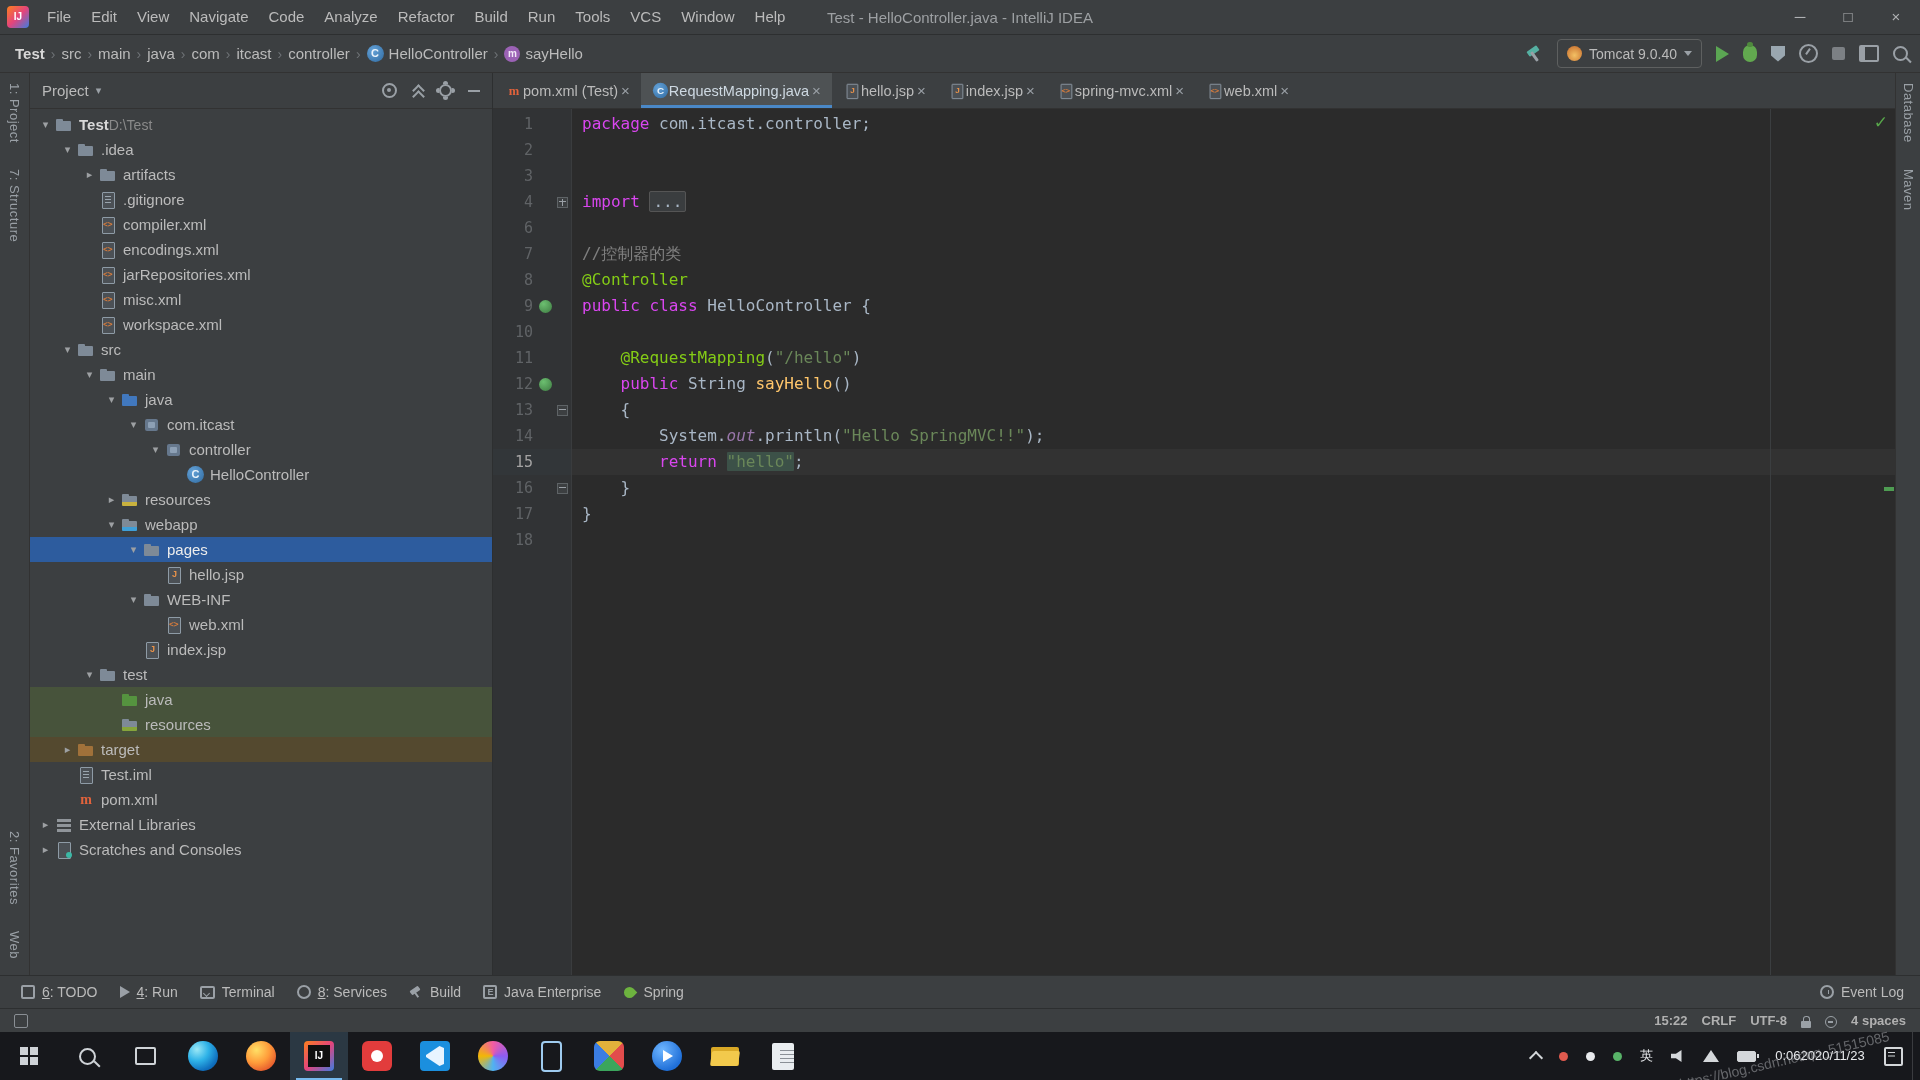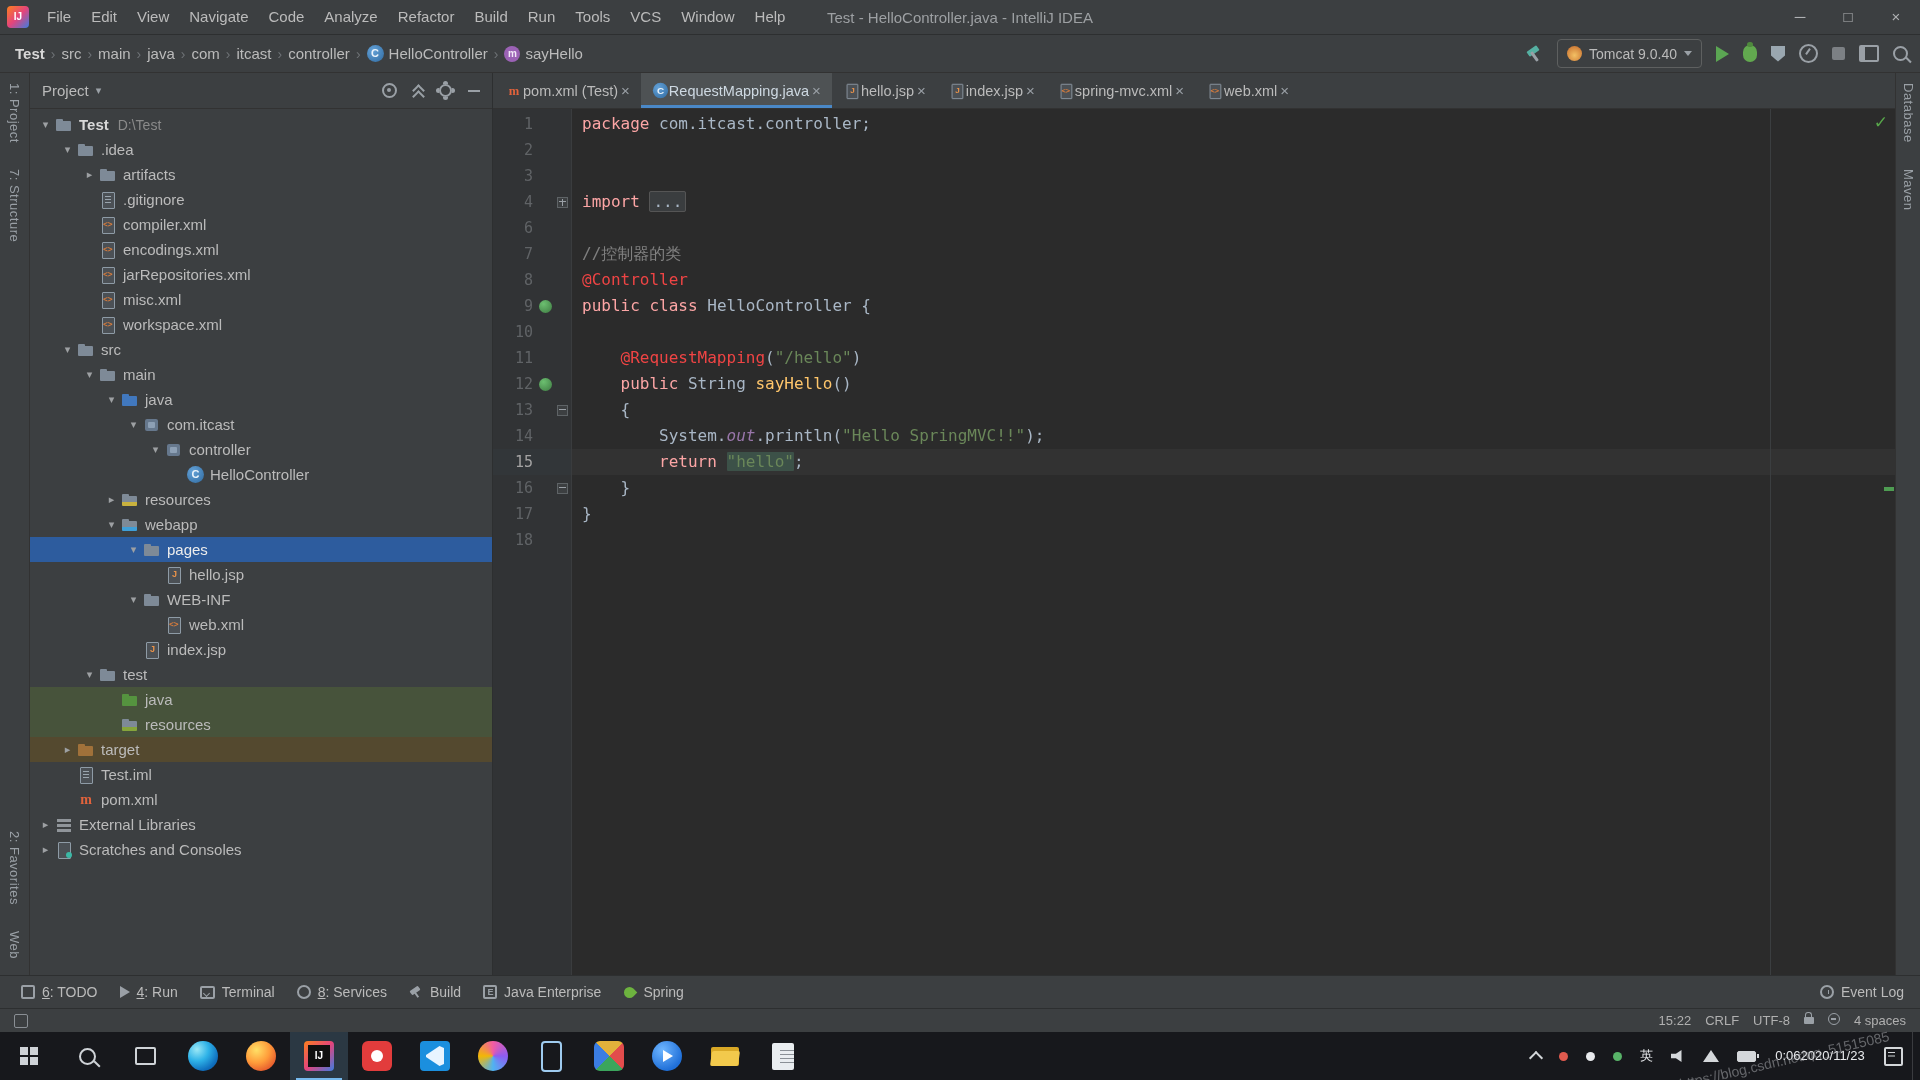--- a/index.html
+++ b/index.html
@@ -63,21 +63,21 @@
   .hide-icon{width:12px;height:2px;background:#9AA0A6;}
   .tree{flex:1;overflow:hidden;padding-top:3px;font-size:15px;color:#BBBBBB;}
   .tree-row{height:25px;display:flex;align-items:center;cursor:default;}
   .tree-row.selected{background:#2D5C9E;color:#ECECEC;}
   .tree-row.tint-green{background:#47533B;}
   .tree-row.tint-yellow{background:#54492F;}
   .indent{flex:none;display:block;height:1px;}
   .arrow{width:19px;flex:none;text-align:center;color:#9DA0A3;font-size:11px;}
   .tlabel{margin-left:6px;white-space:nowrap;}
   .tlabel.bold{font-weight:bold;color:#D8D8D8;}
-  .tsuffix{color:#8A8A8A;margin-left:9px;font-size:14px;}
+  .tsuffix{color:#8A8A8A;font-size:14px;}
 
   
   .ticon{width:18px;height:18px;position:relative;flex:none;display:inline-block;}
   .ticon-folder::before,.ticon-src-root::before,.ticon-test-root::before,.ticon-res-root::before,.ticon-test-res-root::before,.ticon-web-root::before,.ticon-folder-excluded::before{content:"";position:absolute;left:1px;top:5px;width:15px;height:10px;background:#7E8A97;border-radius:1px;}
   .ticon-folder::after,.ticon-src-root::after,.ticon-test-root::after,.ticon-res-root::after,.ticon-test-res-root::after,.ticon-web-root::after,.ticon-folder-excluded::after{content:"";position:absolute;left:1px;top:3px;width:7px;height:3px;background:#7E8A97;border-radius:1px 1px 0 0;}
   .ticon-src-root::before,.ticon-src-root::after{background:#4178BE;}
   .ticon-test-root::before,.ticon-test-root::after{background:#55933F;}
   .ticon-res-root::before{background:linear-gradient(#7E8A97 55%,#C9B23E 55%);}
   .ticon-test-res-root::before{background:linear-gradient(#7E8A97 55%,#86A53C 55%);}
   .ticon-web-root::before{background:linear-gradient(#7E8A97 55%,#3F9FD8 55%);}
@@ -114,25 +114,25 @@
   .fslot{width:13px;display:flex;align-items:center;}
   .bean{width:13px;height:13px;border-radius:50%;background:radial-gradient(circle at 35% 30%,#6CBF70,#3E7B42);}
   .fmark{width:9px;height:9px;border:1px solid #5E6366;background:#3C3F41;position:relative;}
   .fmark-plus::before{content:"";position:absolute;left:1px;right:1px;top:3.5px;height:1px;background:#9AA0A6;}
   .fmark-plus::after{content:"";position:absolute;top:1px;bottom:1px;left:3.5px;width:1px;background:#9AA0A6;}
   .fmark-min::before{content:"";position:absolute;left:1px;right:1px;top:3.5px;height:1px;background:#9AA0A6;}
   .code{flex:1;position:relative;padding-top:2px;min-width:0;}
   .code-line{height:26px;line-height:26px;white-space:pre;font:16px/26px "DejaVu Sans Mono",monospace;color:#A9B7C6;padding-left:10px;}
   .code-line.current{background:#323232;}
   .margin-guide{position:absolute;top:0;bottom:0;left:1198px;width:1px;background:#3B3E40;z-index:2;pointer-events:none;}
-  .tk-kw{color:#fca5a5;}
+  .tk-kw{color:#d946ef;}
   .tk-pl{color:#A9B7C6;}
   .tk-str{color:#6A8759;}
   .tk-strsel{color:#6A8759;background:#3C5148;border-radius:1px;}
-  .tk-ann{color:#ef4444;text-align:center;}
+  .tk-ann{color:#84cc16;text-align:center;}
   .tk-cmt{color:#808080;}
   .tk-mth{color:#FFC66B;}
   .tk-fld{color:#9876AA;font-style:italic;}
   .tk-fold{color:#A9B7C6;background:#3A3D3F;border:1px solid #555;border-radius:2px;padding:0 3px;}
   .check-ok{position:absolute;top:3px;right:7px;color:#57A64A;font-size:17px;z-index:3;}
   .stripe-mark{position:absolute;right:1px;top:378px;width:10px;height:4px;background:#4E9C52;z-index:3;}
 
   
   .bottom-bar{height:32px;flex:none;background:#3C3F41;border-top:1px solid #2d2f30;display:flex;align-items:center;padding:0 10px;font-size:14px;color:#BBBBBB;}
   .bb-item{display:flex;align-items:center;gap:7px;padding:0 11px;height:100%;cursor:default;white-space:nowrap;}
@@ -148,21 +148,21 @@
   .bbi-build::after{content:"";position:absolute;left:6px;top:5px;width:2px;height:8px;background:#9AA0A6;transform:rotate(-35deg);}
   .bbi-javaee{border:2px solid #9AA0A6;border-radius:2px;width:10px;height:10px;}
   .bbi-javaee::after{content:"E";position:absolute;left:2.5px;top:-0.5px;font:bold 9px/11px "Liberation Sans",sans-serif;color:#9AA0A6;}
   .bbi-spring{width:11px;height:11px;margin:1px;background:#6DB33F;border-radius:50% 0 50% 50%;transform:rotate(45deg);}
   .bbi-eventlog{border:2px solid #9AA0A6;border-radius:50%;width:10px;height:10px;}
   .bbi-eventlog::after{content:"";position:absolute;left:6px;top:3px;width:1.5px;height:4px;background:#9AA0A6;}
 
   
   .status-bar{height:23px;flex:none;background:#3C3F41;border-top:1px solid #2d2f30;display:flex;align-items:center;padding:0 14px;font-size:13px;color:#B0B0B0;}
   .sb-left-icon{width:12px;height:12px;border:1.5px solid #8A8F94;border-radius:2px;}
-  .sb-right{margin-left:auto;display:flex;align-items:flex-start;gap:14px;}
+  .sb-right{margin-left:auto;display:flex;align-items:flex-end;gap:14px;font-weight:bold;}
   .lock-icon{width:10px;height:7px;background:#9AA0A6;border-radius:1px;position:relative;margin-top:4px;}
   .lock-icon::before{content:"";position:absolute;left:1.5px;top:-5px;width:5px;height:5px;border:1.5px solid #9AA0A6;border-bottom:none;border-radius:3px 3px 0 0;}
   .indent-icon{width:10px;height:10px;border:1.5px solid #9AA0A6;border-radius:50%;position:relative;}
   .indent-icon::after{content:"";position:absolute;left:2px;top:4px;width:5px;height:1.5px;background:#9AA0A6;}
 
   
   .taskbar{height:48px;flex:none;background:#17181C;display:flex;align-items:stretch;position:relative;}
   .tb-btn{width:58px;display:flex;align-items:center;justify-content:center;position:relative;flex:none;}
   .tb-btn.active{background:#2B3843;}
   .tb-btn.active::after{content:"";position:absolute;left:6px;right:6px;bottom:0;height:2px;background:#76B9ED;}

